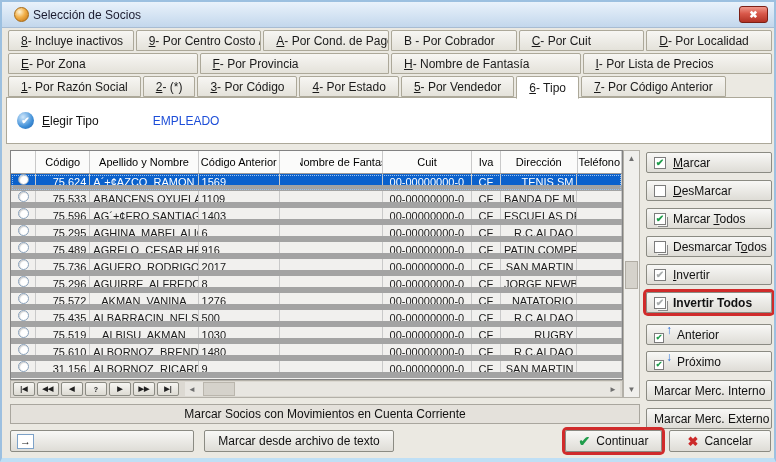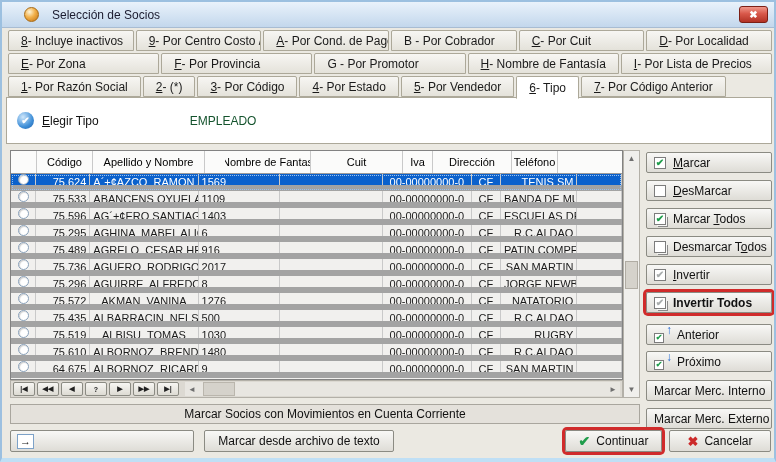--- a/index.html
+++ b/index.html
@@ -3,21 +3,21 @@
 <meta charset="utf-8">
 <style>
   html,body{margin:0;padding:0;background:#fff;font-family:"Liberation Sans",sans-serif;}
   *{box-sizing:border-box;}
   u{text-decoration:underline;}
   .window{position:relative;width:776px;height:462px;background:#ebe9e2;
     border:2px solid #9cc0e0;border-bottom:4px solid #bfdff5;overflow:hidden;}
   
   .titlebar{position:absolute;left:0;top:0;width:100%;height:26px;
     background:linear-gradient(#e9f2fb,#c3d7ec);border-bottom:1px solid #a8bcd2;
-    display:flex;align-items:center;padding:0 22px;gap:13px;}
+    display:flex;align-items:center;padding:0 12px;gap:4px;}
   .app-icon{width:15px;height:15px;border-radius:50%;
     background:radial-gradient(circle at 35% 30%,#fdf4d8,#f2b049 45%,#c87c1d 90%);
     border:1px solid #a86a14;}
   .title-text{font-size:12px;color:#1b1b2f;}
   .close-btn{position:absolute;right:6px;top:4px;width:29px;height:17px;border-radius:3px;
     background:linear-gradient(#f0978a,#d8584a 45%,#b23225);border:1px solid #7c1f15;
     color:#fff;font-size:10px;font-weight:bold;display:flex;align-items:center;justify-content:center;}
   
   .tabrow{position:absolute;left:4px;width:768px;height:21px;display:flex;gap:2px;padding:0 2px;}
   #tabs-r1{top:28px;} #tabs-r2{top:51px;} #tabs-r3{top:74px;}
@@ -26,21 +26,21 @@
     border-radius:2px 2px 0 0;font-size:12px;color:#1a1a1a;display:flex;align-items:center;
     padding:0 12px;white-space:nowrap;overflow:hidden;}
   .tab.active{background:#fff;border-bottom:1px solid #fff;height:23px;z-index:4;position:relative;}
   
   .tip-panel{position:absolute;left:4px;top:95px;width:766px;height:47px;background:#fff;
     border:1px solid #aca899;z-index:2;display:flex;align-items:center;gap:10px;padding:0 10px;}
   .elegir-btn{display:flex;align-items:center;gap:8px;font-size:12px;color:#111;}
   .elegir-icon{width:17px;height:17px;border-radius:50%;
     background:radial-gradient(circle at 35% 30%,#cfe7fb,#3f8fd8 60%,#1f5fa8);
     color:#fff;font-size:10px;font-weight:bold;display:flex;align-items:center;justify-content:center;}
-  .tipo-value{font-size:12px;color:#14532d;margin-left:81px;}
+  .tipo-value{font-size:12px;color:#1d4ed8;margin-left:44px;}
   
   .grid{position:absolute;left:8px;top:148px;width:613px;height:230px;background:#f1f0ee;
     border:1px solid #828282;overflow:hidden;}
   .g-head{display:flex;height:23px;background:#fbfbfa;border-bottom:1px solid #9a9a9a;}
   .g-head .gc{display:flex;align-items:center;justify-content:center;font-size:11px;color:#000;
     border-right:1px solid #c9c9c9;overflow:hidden;white-space:pre;}
   .g-row{display:flex;height:17px;border-bottom:6px solid #a3a3a3;background:#f1f0ee;}
   .g-row .gc{font-size:11px;color:#1a1a1a;border-right:1px solid #c9c9c9;overflow:hidden;
     white-space:pre;line-height:16px;padding:0 3px;}
   .g-row.sel{background:var(--sel);outline:1px dotted #9cc2ee;outline-offset:-2px;}
@@ -117,21 +117,20 @@
       <div class="tab"><u>8</u> - Incluye inactivos</div>
       <div class="tab"><u>9</u> - Por Centro Costo / Beneficio</div>
       <div class="tab"><u>A</u> - Por Cond. de Pago</div>
       <div class="tab">B - Por Cobrador</div>
       <div class="tab"><u>C</u> - Por Cuit</div>
       <div class="tab"><u>D</u> - Por Localidad</div>
     </div>
   <div class="tabrow" id="tabs-r2">
       <div class="tab"><u>E</u> - Por Zona</div>
       <div class="tab"><u>F</u> - Por Provincia</div>
-      <div class="tab">G - Por Promotor</div>
       <div class="tab"><u>H</u> - Nombre de Fantasía</div>
       <div class="tab"><u>I</u> - Por Lista de Precios</div>
     </div>
   <div class="tabrow" id="tabs-r3">
       <div class="tab"><u>1</u> - Por Razón Social</div>
       <div class="tab"><u>2</u> - (*)</div>
       <div class="tab"><u>3</u> - Por Código</div>
       <div class="tab"><u>4</u> - Por Estado</div>
       <div class="tab"><u>5</u> - Por Vendedor</div>
       <div class="tab active"><u>6</u> - Tipo</div>
@@ -144,20 +143,21 @@
       <span id="elegir-label"><u>E</u>legir Tipo</span>
     </div>
     <span class="tipo-value">EMPLEADO</span>
   </div>
 
   <div class="grid" id="grid">
       <div class="g-head">
         <div class="gc c0"></div>
         <div class="gc c1">Código</div>
         <div class="gc c2">Apellido y Nombre</div>
+        <div class="gc c3">Código Anterior</div>
         <div class="gc c4">Nombre de Fantas</div>
         <div class="gc c5">Cuit</div>
         <div class="gc c6">Iva</div>
         <div class="gc c7">Dirección</div>
         <div class="gc c8">Teléfono</div>
       </div>
       <div class="g-row sel">
         <div class="gc c0"><span class="radio"></span></div>
         <div class="gc c1">75,624</div>
         <div class="gc c2">A´+¢AZCO  RAMON JOSE</div>
@@ -252,42 +252,42 @@
         <div class="gc c3">500</div>
         <div class="gc c4"></div>
         <div class="gc c5">00-00000000-0</div>
         <div class="gc c6">CF</div>
         <div class="gc c7">R.C.ALDAO</div>
         <div class="gc c8"></div>
       </div>
       <div class="g-row">
         <div class="gc c0"><span class="radio"></span></div>
         <div class="gc c1">75,519</div>
-        <div class="gc c2">ALBISU  TOMAS</div>
+        <div class="gc c2">ALBISU  AKMAN</div>
         <div class="gc c3">1030</div>
         <div class="gc c4"></div>
         <div class="gc c5">00-00000000-0</div>
         <div class="gc c6">CF</div>
         <div class="gc c7">RUGBY</div>
         <div class="gc c8"></div>
       </div>
       <div class="g-row">
         <div class="gc c0"><span class="radio"></span></div>
         <div class="gc c1">75,610</div>
         <div class="gc c2">ALBORNOZ  BRENDA VAN</div>
         <div class="gc c3">1480</div>
         <div class="gc c4"></div>
         <div class="gc c5">00-00000000-0</div>
         <div class="gc c6">CF</div>
         <div class="gc c7">R.C.ALDAO</div>
         <div class="gc c8"></div>
       </div>
       <div class="g-row">
         <div class="gc c0"><span class="radio"></span></div>
-        <div class="gc c1">64,675</div>
+        <div class="gc c1">31,156</div>
         <div class="gc c2">ALBORNOZ  RICARDO RO</div>
         <div class="gc c3">9</div>
         <div class="gc c4"></div>
         <div class="gc c5">00-00000000-0</div>
         <div class="gc c6">CF</div>
         <div class="gc c7">SAN MARTIN</div>
         <div class="gc c8"></div>
       </div>
     </div>
 

